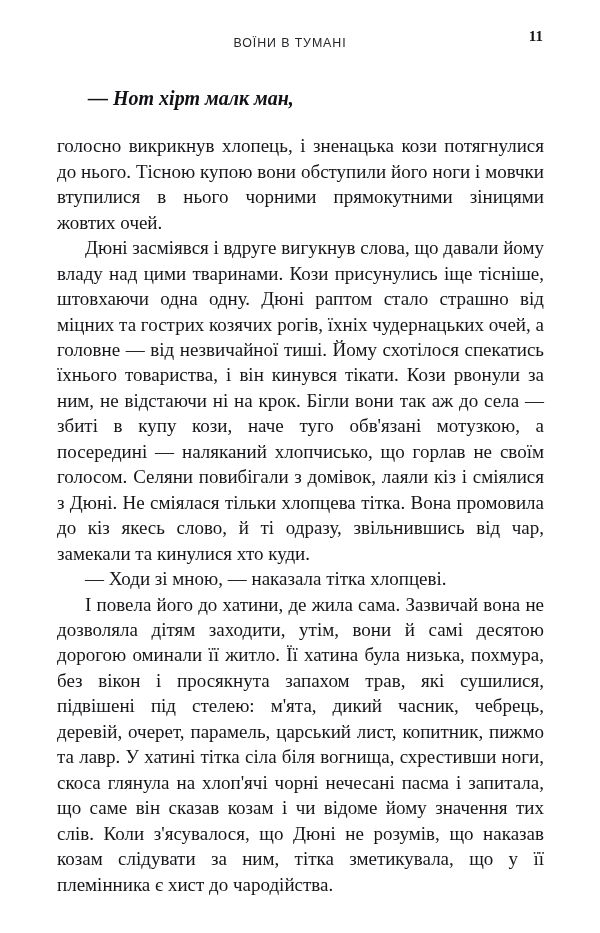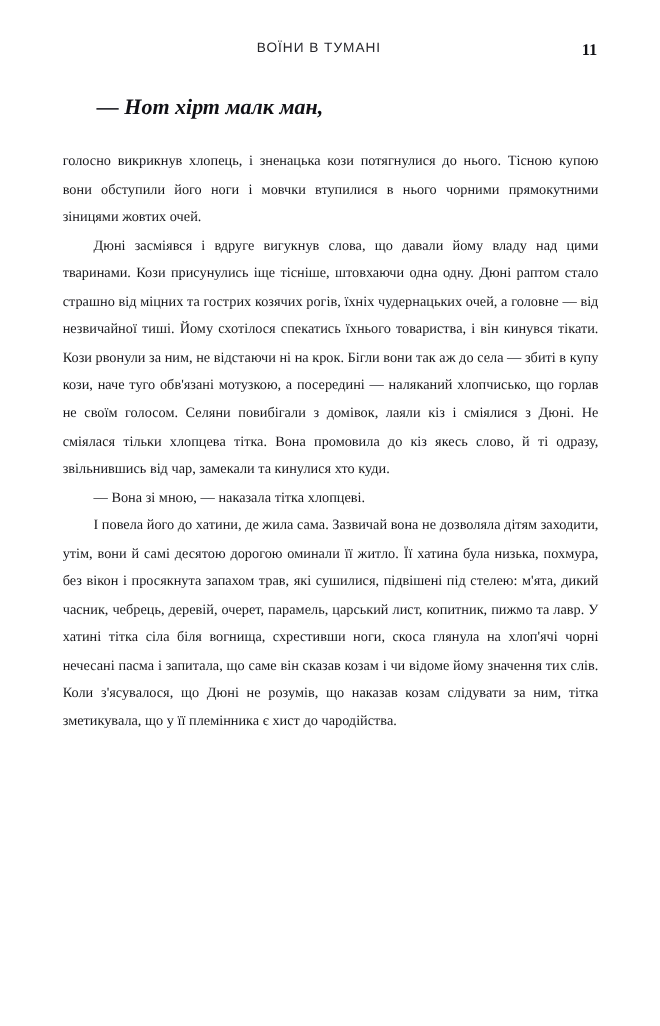--- a/index.html
+++ b/index.html
@@ -38,21 +38,21 @@
     font-size: 12.4px;
     letter-spacing: 0.9px;
     text-transform: uppercase;
     color: #26262b;
     font-family: "Liberation Sans", "DejaVu Sans", sans-serif;
     font-weight: 400;
     white-space: nowrap;
   }
   .folio {
     position: absolute;
-    top: 36px;
+    top: 26px;
     right: 57px;
     font-size: 15px;
     font-weight: 700;
     color: #121216;
     font-family: "Liberation Serif", "DejaVu Serif", serif;
     line-height: 20px;
     margin-left: 12px;
   }
 
   
@@ -73,21 +73,21 @@
     font-weight: 700;
     font-size: 20px;
     line-height: 25.4px;
     color: #101015;
     white-space: nowrap;
   }
 
   
   .para {
     margin: 0;
-    font-size: 13px;
+    font-size: 19px;
     line-height: 25.45px;
     text-align: justify;
     text-justify: inter-word;
     color: #16161a;
     hyphens: manual;
     -webkit-hyphens: manual;
   }
   .para.indent {
     text-indent: 28px;
   }
@@ -112,18 +112,18 @@
   <div class="textblock">
 
     <div class="epigraph">
       <div class="epigraph-line">— Нот хірт малк ман,</div>
     </div>
 
     <p class="para noindent">голосно викрикнув хлопець, і зненацька кози потягнулися до нього. Тісною купою вони обступили його ноги і мовчки втупилися в нього чорними прямокутними зіницями жовтих очей.</p>
 
     <p class="para indent">Дюні засміявся і вдруге вигукнув слова, що давали йому владу над цими тваринами. Кози присунулись іще тісніше, штовхаючи одна одну. Дюні раптом стало страшно від міцних та гострих козячих рогів, їхніх чудернацьких очей, а головне — від незвичайної тиші. Йому схотілося спекатись їхнього товариства, і він кинувся тікати. Кози рвонули за ним, не відстаючи ні на крок. Бігли вони так аж до села — збиті в купу кози, наче туго обв'язані мотузкою, а посередині — наляканий хлопчисько, що горлав не своїм голосом. Селяни повибігали з домівок, лаяли кіз і сміялися з Дюні. Не сміялася тільки хлопцева тітка. Вона промовила до кіз якесь слово, й ті одразу, звільнившись від чар, замекали та кинулися хто куди.</p>
 
-    <p class="para indent">— Вона зі мною, — наказала тітка хлопцеві.</p>
+    <p class="para indent">— Ходи зі мною, — наказала тітка хлопцеві.</p>
 
     <p class="para indent">І повела його до хатини, де жила сама. Зазвичай вона не дозволяла дітям заходити, утім, вони й самі десятою дорогою оминали її житло. Її хатина була низька, похмура, без вікон і просякнута запахом трав, які сушилися, підвішені під стелею: м'ята, дикий часник, чебрець, деревій, очерет, парамель, царський лист, копитник, пижмо та лавр. У хатині тітка сіла біля вогнища, схрестивши ноги, скоса глянула на хлоп'ячі чорні нечесані пасма і запитала, що саме він сказав козам і чи відоме йому значення тих слів. Коли з'ясувалося, що Дюні не розумів, що наказав козам слідувати за ним, тітка зметикувала, що у її племінника є хист до чародійства.</p>
 
   </div>
 </div>
 
 </body></html>

